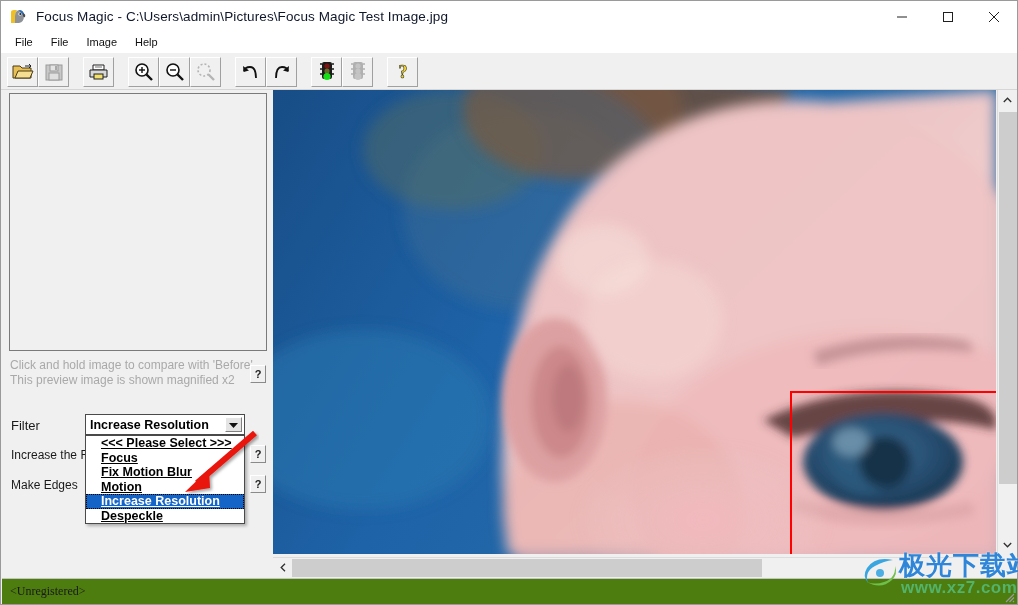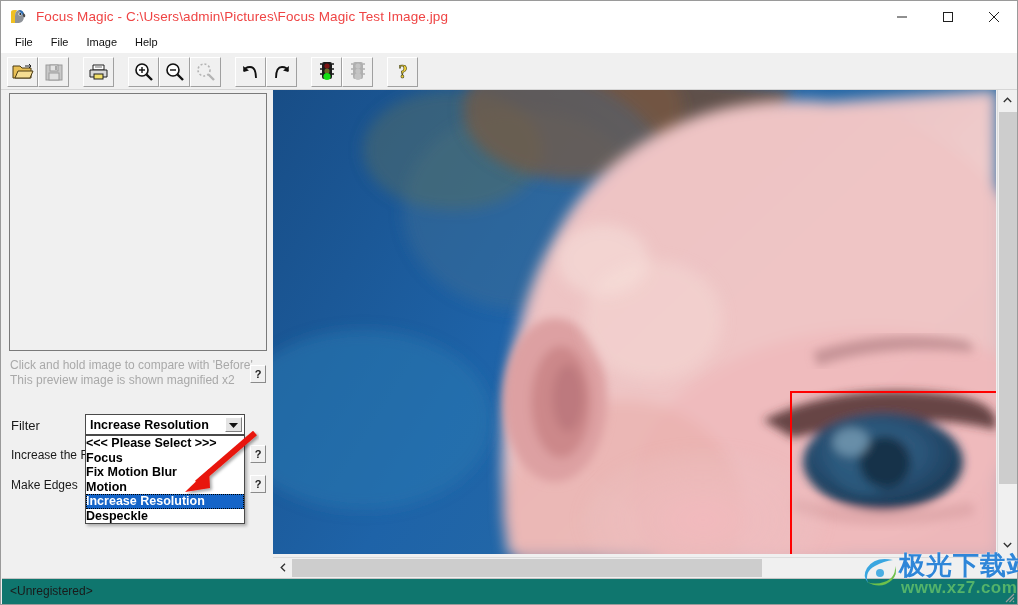--- a/index.html
+++ b/index.html
@@ -9,21 +9,21 @@
     background:#f0f0f0;
     -webkit-font-smoothing:none;
   }
   #app{position:relative;width:1018px;height:605px;background:#f0f0f0;
        border:1px solid #9a9a9a;box-sizing:border-box;}
 
   
   .titlebar{position:absolute;left:0;top:0;width:1016px;height:31px;background:#ffffff;
             display:flex;align-items:center;}
   .app-icon{width:18px;height:18px;margin-left:8px;margin-right:9px;position:relative;flex:none;}
-  .title-text{font-size:13.5px;color:#ef4444;white-space:nowrap;letter-spacing:0.1px;}
+  .title-text{font-size:13.5px;color:#0f172a;white-space:nowrap;letter-spacing:0.1px;}
   .winbtns{position:absolute;right:0;top:0;display:flex;height:31px;}
   .winbtn{width:46px;height:31px;display:flex;align-items:center;justify-content:center;}
   .winbtn svg{display:block;}
 
   
   .menubar{position:absolute;left:0;top:31px;width:1016px;height:21px;background:#ffffff;
            display:flex;align-items:center;}
   .menuitem{font-size:11px;color:#101010;padding:0 9px;line-height:21px;white-space:nowrap;}
   .menuitem:first-child{margin-left:5px;}
 
@@ -64,21 +64,21 @@
   .combo-arrow{position:absolute;right:2px;top:2px;width:17px;height:15px;background:#e4e4e4;
                border-top:1px solid #ffffff;border-left:1px solid #ffffff;
                border-right:1px solid #808080;border-bottom:1px solid #808080;
                box-sizing:border-box;display:flex;align-items:center;justify-content:center;}
 
   
   .droplist{position:absolute;left:84px;top:434px;width:160px;background:#ffffff;
             border:1px solid #4a4a4a;box-sizing:border-box;z-index:30;
             box-shadow:2px 2px 3px rgba(0,0,0,0.28);}
   .dropitem{font-size:12.5px;font-weight:bold;color:#000;height:14.5px;line-height:14.5px;
-            padding-left:0;white-space:nowrap;box-sizing:border-box;}
+            padding-left:15px;white-space:nowrap;box-sizing:border-box;text-decoration:underline;}
   .dropitem.sel{background:#1464c8;color:#ffffff;outline:1px dotted #000;outline-offset:-1px;}
 
   
   .arrow-svg{position:absolute;left:150px;top:430px;width:108px;height:70px;z-index:40;
              pointer-events:none;}
 
   
   .imagearea{position:absolute;left:272px;top:89px;width:723px;height:464px;overflow:hidden;}
   .photo{position:absolute;left:0;top:0;width:723px;height:464px;}
   .redsel{position:absolute;left:517px;top:301px;width:220px;height:167px;
@@ -88,22 +88,22 @@
   .vscroll{position:absolute;left:996px;top:89px;width:20px;height:464px;background:#f0f0f0;
            border-left:1px solid #dcdcdc;box-sizing:border-box;}
   .sb-arrow{width:19px;height:19px;display:flex;align-items:center;justify-content:center;
             background:#f0f0f0;}
   .vthumb{position:absolute;left:1px;top:22px;width:18px;height:372px;background:#cdcdcd;}
   .hscroll{position:absolute;left:272px;top:556px;width:723px;height:20px;background:#f0f0f0;
            border-top:1px solid #dcdcdc;box-sizing:border-box;display:flex;align-items:center;}
   .hthumb{position:absolute;left:19px;top:1px;width:470px;height:18px;background:#cdcdcd;}
 
   
-  .statusbar{position:absolute;left:1px;top:577px;width:1015px;height:26px;background:#0f766e;
-             border-top:1px solid #c4c4c4;box-sizing:border-box;}
+  .statusbar{position:absolute;left:1px;top:577px;width:1015px;height:26px;background:#4d7c0f;
+             border-top:1px solid #c4c4c4;box-sizing:border-box;font-family:Liberation Serif, serif;}
   .status-text{position:absolute;left:8px;top:5px;font-size:12px;color:#1a1a1a;white-space:nowrap;}
   .grip{position:absolute;right:2px;bottom:2px;width:13px;height:13px;}
 
   
   .watermark{position:absolute;left:858px;top:545px;width:160px;height:52px;z-index:25;
              pointer-events:none;}
   .wm-cn{position:absolute;left:40px;top:2px;font-size:26px;font-weight:bold;color:#2f86d8;
          letter-spacing:1px;white-space:nowrap;
          text-shadow:0 0 2px rgba(255,255,255,0.65);}
   .wm-url{position:absolute;left:42px;top:32px;font-size:17px;font-weight:bold;color:#53b36a;

